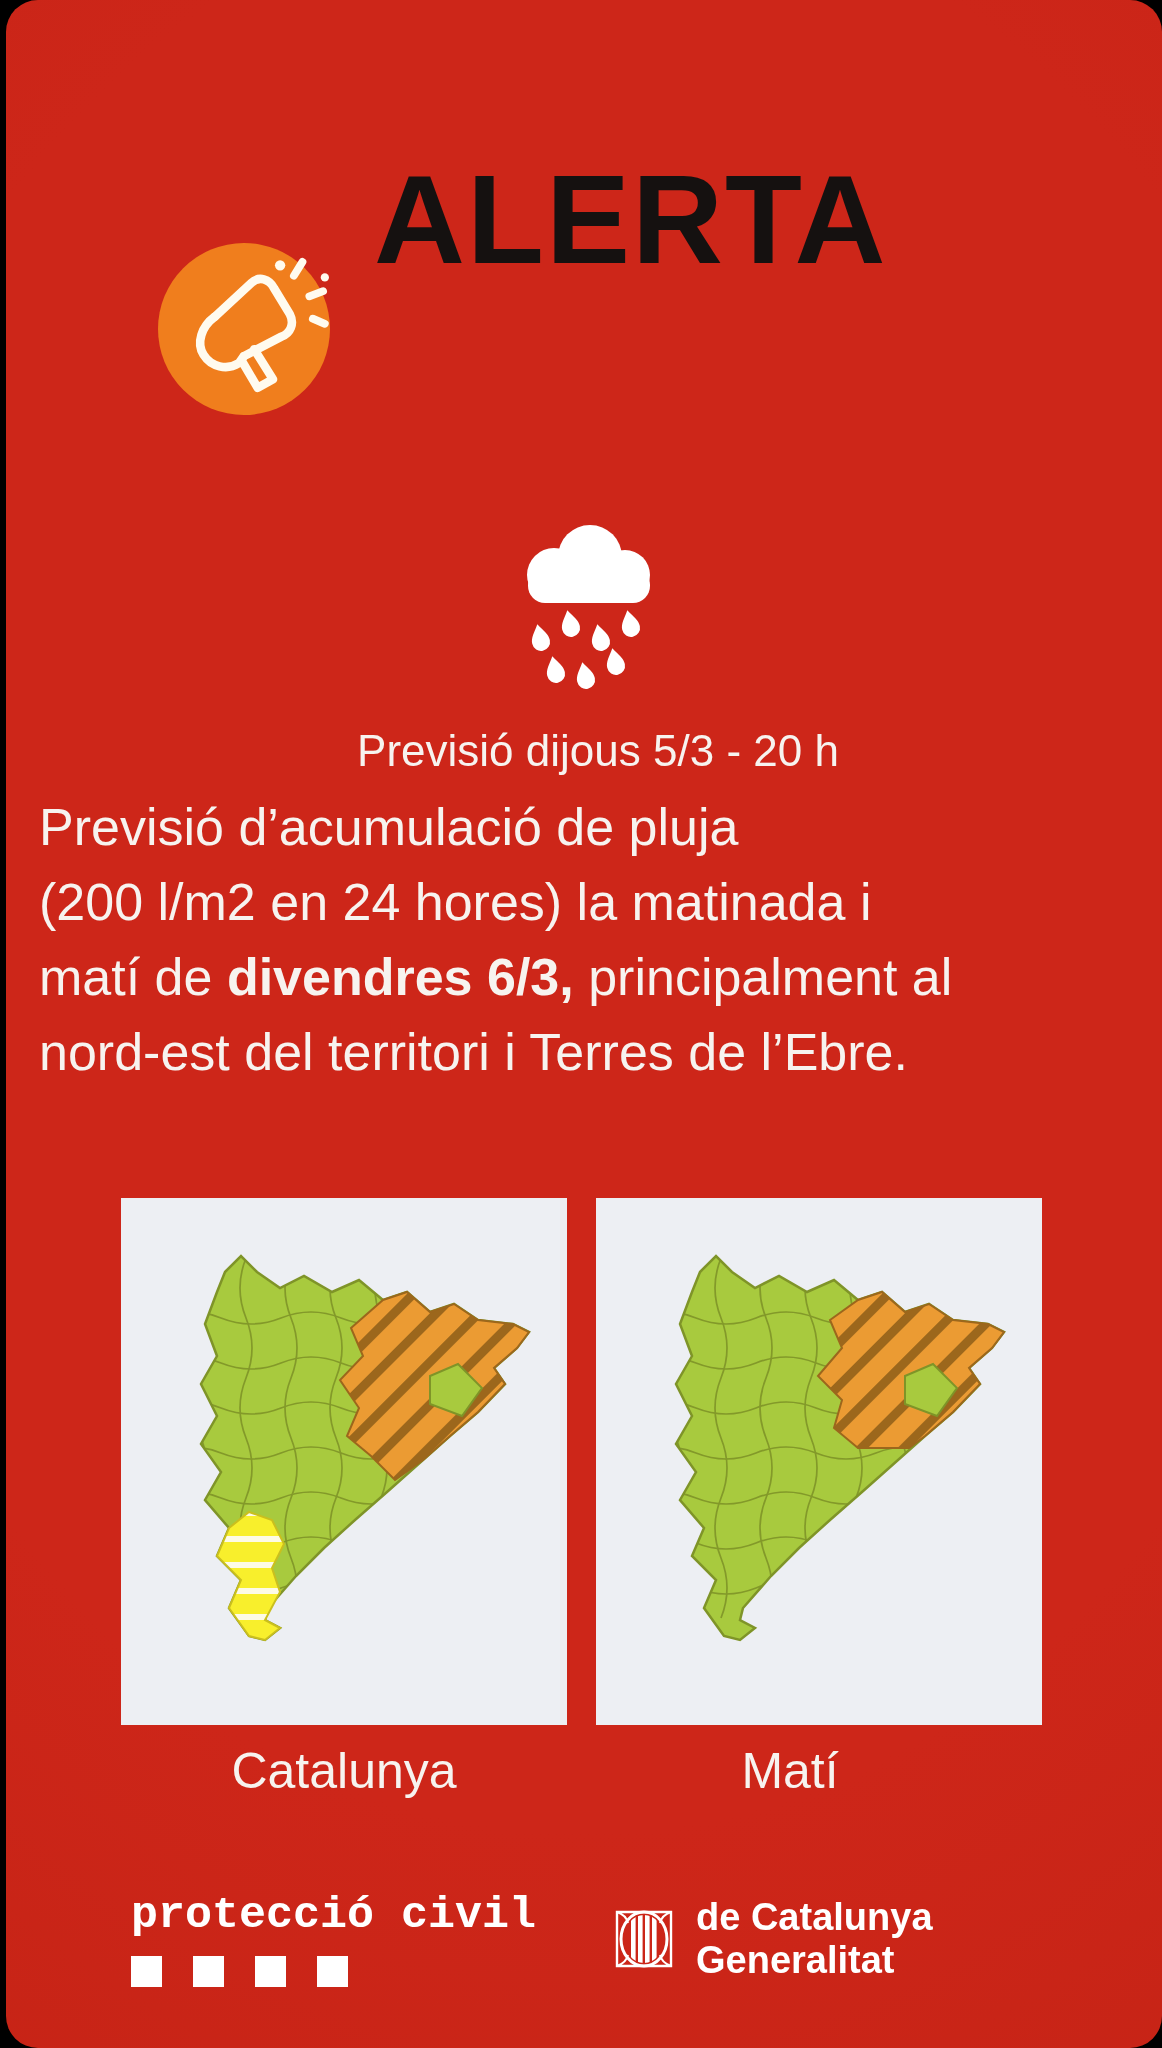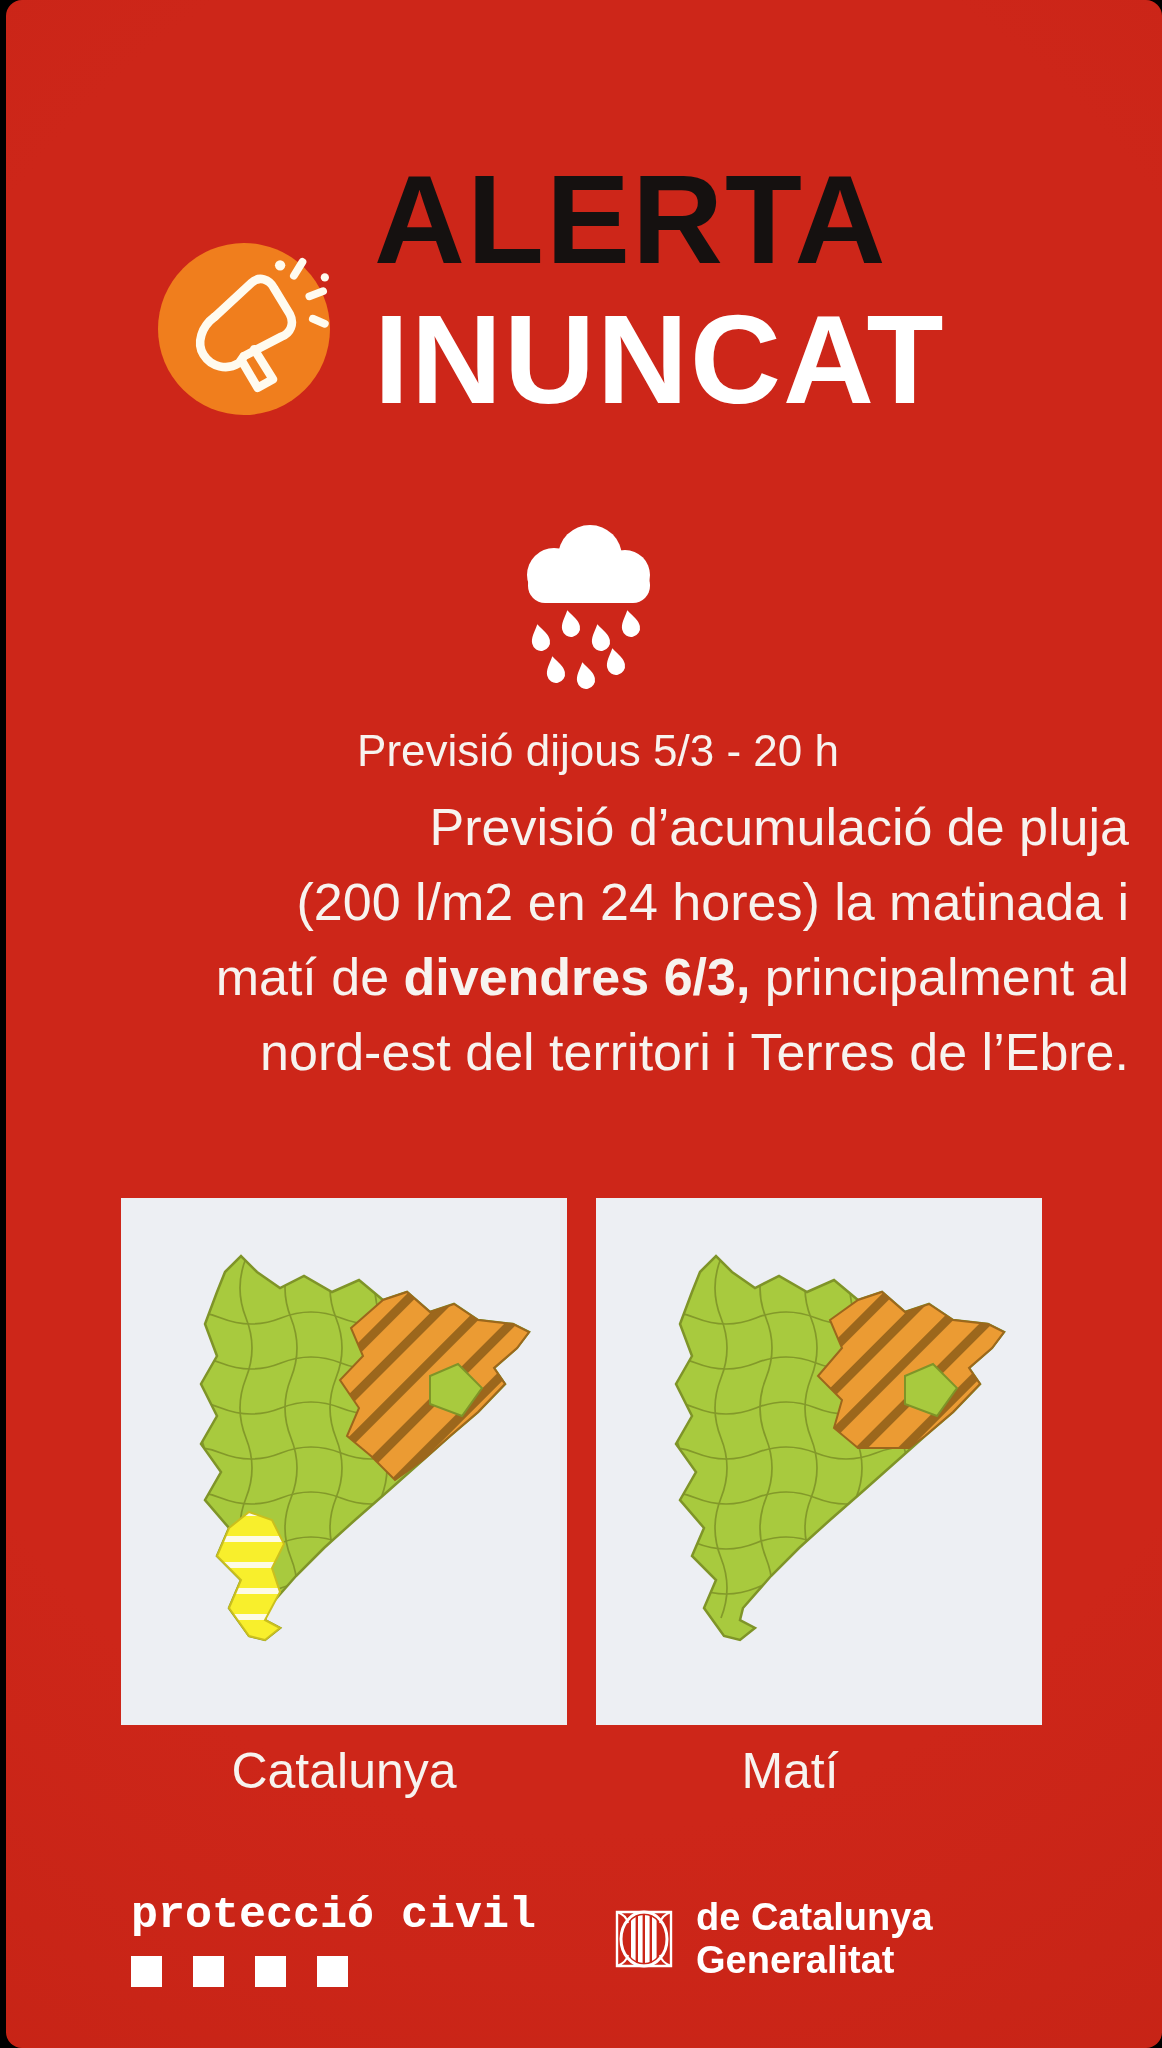--- a/index.html
+++ b/index.html
@@ -1,37 +1,37 @@
 <!DOCTYPE html>
 <html><head>
 <meta charset="utf-8">
 <style>
   html,body{margin:0;padding:0;background:#000;}
   body{width:1162px;height:2048px;position:relative;overflow:hidden;
        font-family:"Liberation Sans",sans-serif;}
-  .card{position:absolute;left:6px;top:0;right:0;bottom:0;border-radius:16px;
+  .card{position:absolute;left:6px;top:0;right:0;bottom:0;border-radius:32px;
         background:radial-gradient(135% 95% at 50% 42%, #cd2619 50%, #c52315 80%, #ac1e10 100%);}
 
   
   .badge{position:absolute;left:152px;top:243px;width:172px;height:172px;border-radius:50%;
          background:#f07e1d;}
   .badge svg{width:100%;height:100%;display:block}
   .title{position:absolute;left:368px;top:150px;font-weight:bold;letter-spacing:2px;}
   .title .l1{font-size:126px;line-height:140px;color:#151110;}
   .title .l2{font-size:126px;line-height:140px;color:#ffffff;}
 
   
   .cloud{position:absolute;left:498px;top:510px;width:166px;height:196px;}
   .cloud svg{width:100%;height:100%;display:block}
   .caption{position:absolute;left:0;top:726px;width:100%;text-align:center;
            color:#f7f3ef;font-size:44px;padding-left:14px;}
 
   
   .desc{position:absolute;left:50%;transform:translateX(-50%);top:790px;width:1090px;
-        text-align:right;color:#f7f3ef;font-size:52px;line-height:75px;}
+        text-align:left;color:#f7f3ef;font-size:52px;line-height:75px;}
   .desc b{font-weight:bold;}
 
   
   .panel{position:absolute;top:1198px;width:446px;height:527px;background:#edeff3;}
   .panel.pleft{left:115px}.panel.pright{left:590px}
   .panel svg{width:100%;height:100%;display:block}
   .map-label{position:absolute;top:1742px;width:446px;text-align:center;
              color:#f7f3ef;font-size:50px;}
   .map-label.lleft{left:115px}.map-label.lright{left:561px}
 
@@ -63,21 +63,20 @@
           <path d="M88,31 L96,28"></path>
           <path d="M90,44 L97,47"></path>
         </g>
         <circle cx="71" cy="13" r="3" fill="#fffbef"></circle>
         <circle cx="97" cy="20" r="2.4" fill="#fffbef"></circle>
       </svg>
     </span>
   </div>
   <div class="title">
     <div class="l1">ALERTA</div>
-    <div class="l2">INUNCAT</div>
   </div>
 
   <div class="cloud">
     <svg viewBox="0 0 166 190">
       <defs>
         <path id="drop" d="M0,-13 C5,-5 9,-1 9,5 A9,9 0 1,1 -9,5 C-9,-1 -5,-5 0,-13 Z"></path>
       </defs>
       <g fill="#ffffff">
         <circle cx="50" cy="62" r="27"></circle>
         <circle cx="86" cy="44" r="32"></circle>

